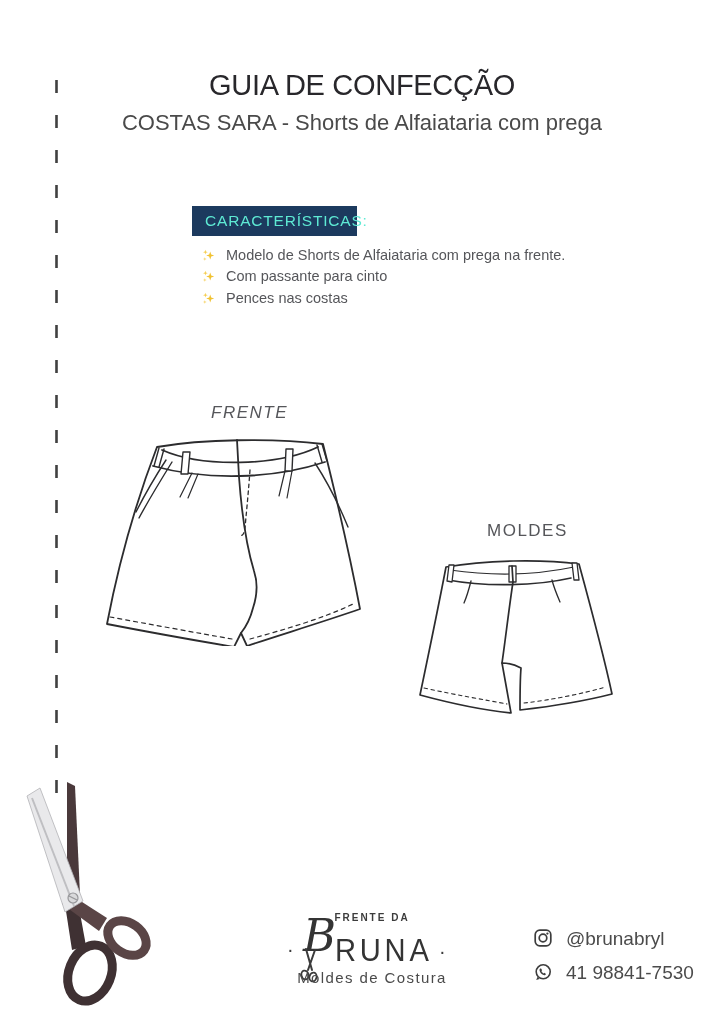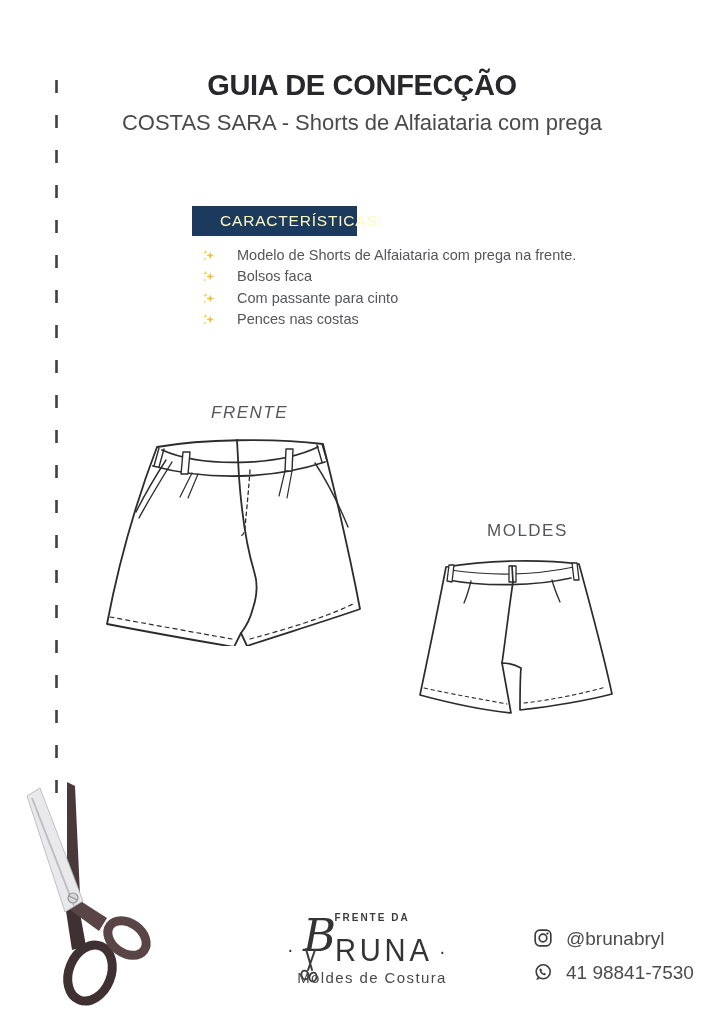--- a/index.html
+++ b/index.html
@@ -1,31 +1,31 @@
 <!DOCTYPE html>
 <html><head>
 <meta charset="utf-8">
 <style>
   html,body{margin:0;padding:0;background:#ffffff;}
   #page{position:relative;width:724px;height:1024px;background:#ffffff;overflow:hidden;
         font-family:"Liberation Sans", sans-serif;}
   .abs{position:absolute;}
 
-  .title{left:0;top:69px;width:724px;text-align:center;font-size:29px;font-weight:700;
+  .title{left:0;top:69px;width:724px;text-align:center;font-size:29px;font-weight:400;
          letter-spacing:-0.3px;color:#28272B;}
   .subtitle{left:0;top:110px;width:724px;text-align:center;font-size:22px;font-weight:400;
             color:#4A4A4A;}
 
   .char-box{left:192px;top:206px;width:165px;height:30px;background:#1C3A5E;
             display:flex;align-items:center;}
-  .char-box span{color:#fef9c3;font-size:15.5px;letter-spacing:0.8px;padding-left:28px;}
+  .char-box span{color:#5eead4;font-size:15.5px;letter-spacing:0.8px;padding-left:13px;}
 
   .char-list{left:202px;top:248px;display:flex;flex-direction:column;gap:7.5px;
              list-style:none;margin:0;padding:0;}
-  .char-list li{display:flex;align-items:center;gap:22px;height:14px;}
+  .char-list li{display:flex;align-items:center;gap:11px;height:14px;}
   .char-list li span{font-size:14.5px;color:#55565A;line-height:1;}
 
   .view-label{font-size:17px;letter-spacing:1.5px;color:#55565A;}
   .front-label{left:211px;top:403px;font-style:italic;}
   .back-label{left:487px;top:521px;}
 
   .logo{left:284px;top:912px;width:176px;height:72px;}
   .logo .topline{position:absolute;top:0;left:0;width:100%;text-align:center;
                  font-size:10px;letter-spacing:2px;color:#3C3C3C;font-weight:700;}
   .logo .dotL{position:absolute;left:3px;top:26px;font-size:20px;color:#3C3C3C;}
@@ -58,28 +58,20 @@
   </div>
 
   <ul class="abs char-list">
     <li>
       <svg width="13" height="13" viewBox="0 0 13 13">
         <path d="M8.2,2.6 L9.2,5.6 L12.2,6.6 L9.2,7.6 L8.2,10.6 L7.2,7.6 L4.2,6.6 L7.2,5.6 Z" fill="#F1C232"></path>
         <path d="M3.4,0.8 L4,2.6 L5.8,3.2 L4,3.8 L3.4,5.6 L2.8,3.8 L1,3.2 L2.8,2.6 Z" fill="#F6CE53"></path>
         <path d="M2.8,8.2 L3.3,9.5 L4.6,10 L3.3,10.5 L2.8,11.8 L2.3,10.5 L1,10 L2.3,9.5 Z" fill="#F6CE53" opacity="0.85"></path>
       </svg>
       <span>Modelo de Shorts de Alfaiataria com prega na frente.</span>
-    </li>
-    <li>
-      <svg width="13" height="13" viewBox="0 0 13 13">
-        <path d="M8.2,2.6 L9.2,5.6 L12.2,6.6 L9.2,7.6 L8.2,10.6 L7.2,7.6 L4.2,6.6 L7.2,5.6 Z" fill="#F1C232"></path>
-        <path d="M3.4,0.8 L4,2.6 L5.8,3.2 L4,3.8 L3.4,5.6 L2.8,3.8 L1,3.2 L2.8,2.6 Z" fill="#F6CE53"></path>
-        <path d="M2.8,8.2 L3.3,9.5 L4.6,10 L3.3,10.5 L2.8,11.8 L2.3,10.5 L1,10 L2.3,9.5 Z" fill="#F6CE53" opacity="0.85"></path>
-      </svg>
-      <span>Bolsos faca</span>
     </li>
     <li>
       <svg width="13" height="13" viewBox="0 0 13 13">
         <path d="M8.2,2.6 L9.2,5.6 L12.2,6.6 L9.2,7.6 L8.2,10.6 L7.2,7.6 L4.2,6.6 L7.2,5.6 Z" fill="#F1C232"></path>
         <path d="M3.4,0.8 L4,2.6 L5.8,3.2 L4,3.8 L3.4,5.6 L2.8,3.8 L1,3.2 L2.8,2.6 Z" fill="#F6CE53"></path>
         <path d="M2.8,8.2 L3.3,9.5 L4.6,10 L3.3,10.5 L2.8,11.8 L2.3,10.5 L1,10 L2.3,9.5 Z" fill="#F6CE53" opacity="0.85"></path>
       </svg>
       <span>Com passante para cinto</span>
     </li>
     <li>

